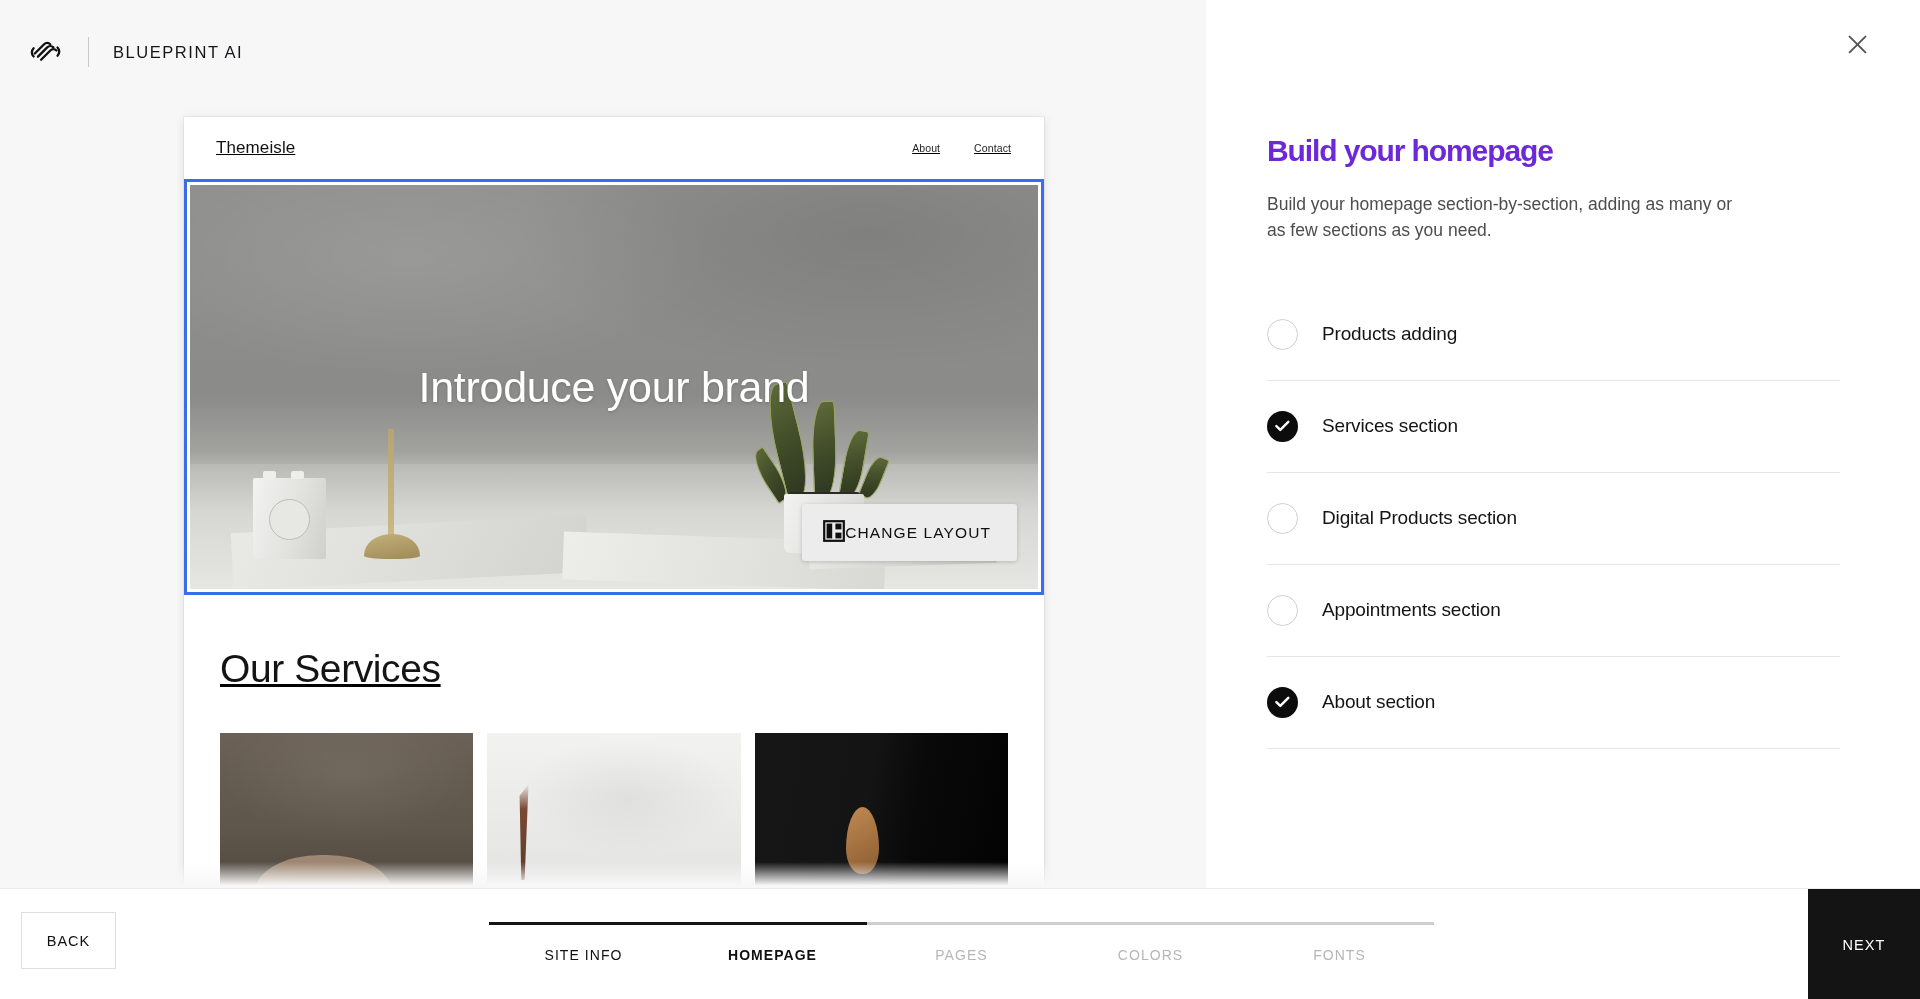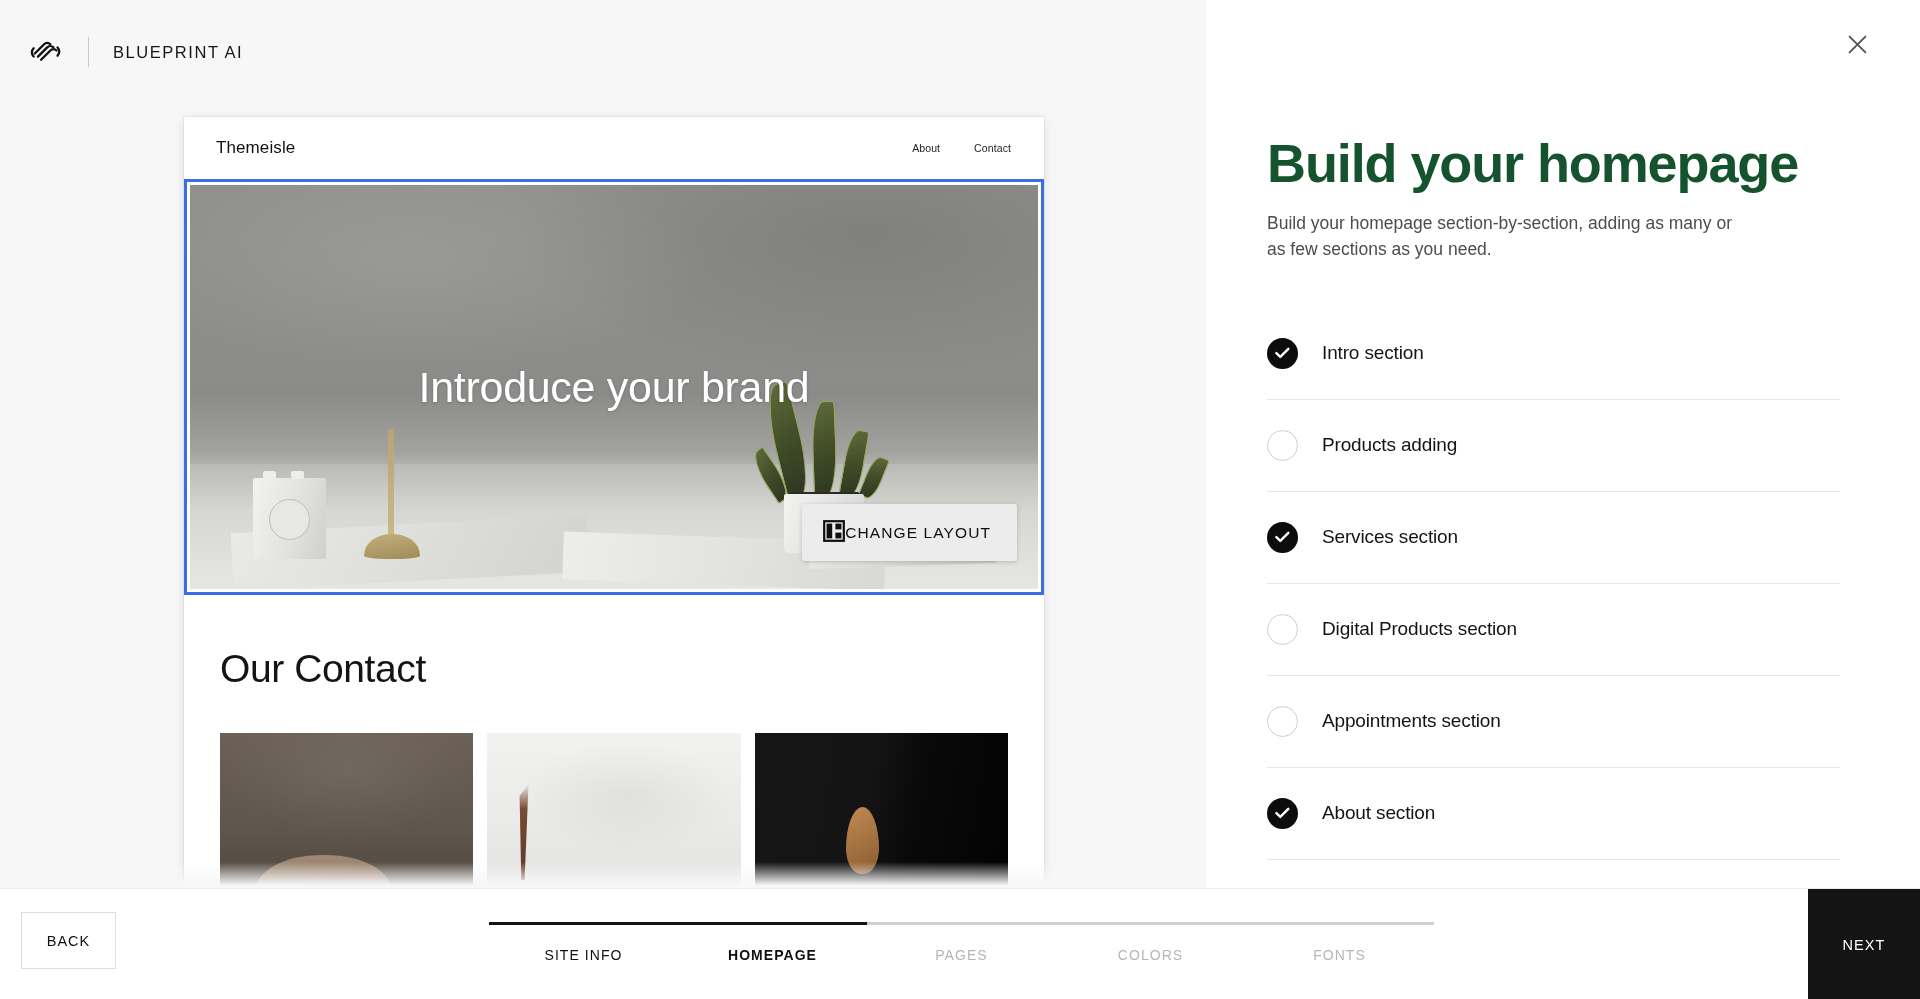--- a/index.html
+++ b/index.html
@@ -36,20 +36,21 @@
     color: #16161a; font-weight: 400;
   }
 
   
   .preview {
     position: absolute;
     left: 184px; top: 117px;
     width: 860px;
     background: #000000;
     box-shadow: 0 2px 10px rgba(0,0,0,.10), 0 0 0 1px rgba(0,0,0,.045);
+    text-decoration: underline;
   }
   .site-header {
     height: 62px;
     display: flex; align-items: center; justify-content: space-between;
     padding: 0 33px 0 32px;
     background: #fff;
   }
   .site-title { font-size: 17px; color: #121212; letter-spacing: .1px; }
   .site-nav { display: flex; gap: 34px; }
   .site-nav span { font-size: 10.5px; color: #1d1d1d; letter-spacing: .1px; }
@@ -232,23 +233,23 @@
     background: #ffffff;
   }
   .close-btn {
     position: absolute; right: 27px; top: 30px;
     width: 32px; height: 32px;
     background: none; border: none; cursor: pointer;
     display: flex; align-items: center; justify-content: center;
   }
   .panel-body { padding: 135px 60px 0 61px; }
   .panel-title {
-    font-size: 54px; font-weight: 700; color: #14532d;
+    font-size: 30px; font-weight: 700; color: #6d28d9;
     letter-spacing: -1.1px; line-height: 1.05;
-    margin-bottom: 18px;
+    margin-bottom: 24px;
   }
   .panel-sub {
     font-size: 17.5px; line-height: 1.52; color: #4d4d4d;
     max-width: 480px;
     margin-bottom: 45px;
   }
 
   .section-list { display: block; }
   .section-row {
     display: flex; align-items: center; gap: 24px;
@@ -374,21 +375,21 @@
                 <rect x="12.4" y="3.6" width="6.0" height="5.8" fill="#0f0f0f"></rect>
                 <rect x="12.4" y="12.6" width="6.0" height="5.8" fill="#0f0f0f"></rect>
               </svg>
             </span>
             <span class="label">CHANGE LAYOUT</span>
           </button>
         </div>
       </div>
 
       <div class="services">
-        <h2>Our Contact</h2>
+        <h2>Our Services</h2>
         <div class="thumbs">
           <div class="thumb t1"></div>
           <div class="thumb t2"></div>
           <div class="thumb t3"></div>
         </div>
       </div>
     </div>
 
     <div class="preview-fade"></div>
   </div>
@@ -402,28 +403,20 @@
         </svg>
       </span>
     </button>
 
     <div class="panel-body">
       <h1 class="panel-title">Build your homepage</h1>
       <p class="panel-sub">Build your homepage section-by-section, adding as many or as few sections as you need.</p>
 
       <div class="section-list">
 
-        <div class="section-row">
-          <span class="check on">
-            <svg class="tick" width="15" height="12" viewBox="0 0 15 12" aria-hidden="true">
-              <path d="M1.4 6.1 5.3 9.9 13.3 1.8" stroke="#fff" stroke-width="2.4" fill="none" stroke-linecap="round" stroke-linejoin="round"></path>
-            </svg>
-          </span>
-          <span class="section-label">Intro section</span>
-        </div>
 
         <div class="section-row">
           <span class="check off">
             
           </span>
           <span class="section-label">Products adding</span>
         </div>
 
         <div class="section-row">
           <span class="check on">

